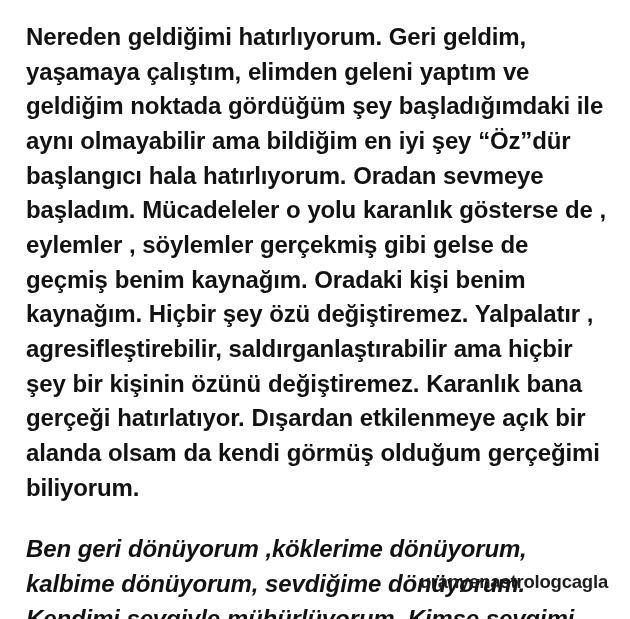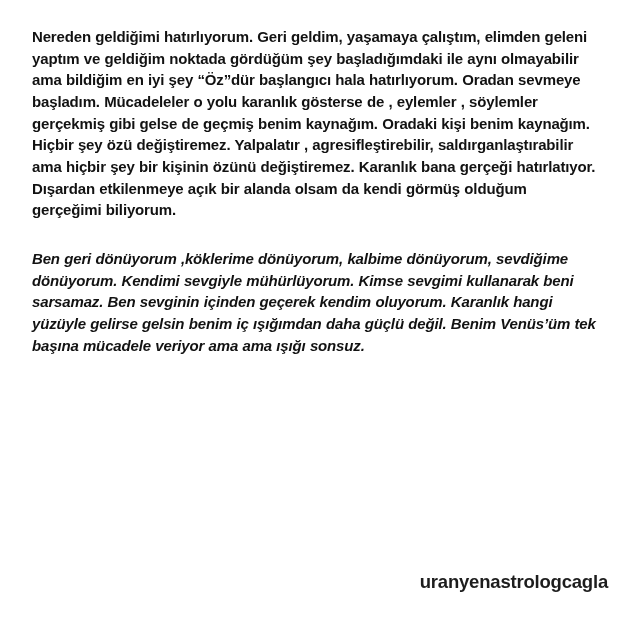--- a/index.html
+++ b/index.html
@@ -15,26 +15,26 @@
     overflow: hidden;
   }
   .page {
     position: relative;
     width: 630px;
     height: 619px;
     box-sizing: border-box;
     padding: 10px 14px 0 16px;
   }
   .paragraph {
-    font-size: 15px;
+    font-size: 24px;
     font-weight: bold;
     line-height: 1.445;
     letter-spacing: -0.15px;
     color: #121212;
-    margin: 16px;
+    margin: 10px;
     word-spacing: 0.3px;
   }
   .paragraph + .paragraph {
     margin-top: 27px;
     font-style: italic;
   }
   .signature-row {
     position: absolute;
     right: 22px;
     bottom: 26px;

